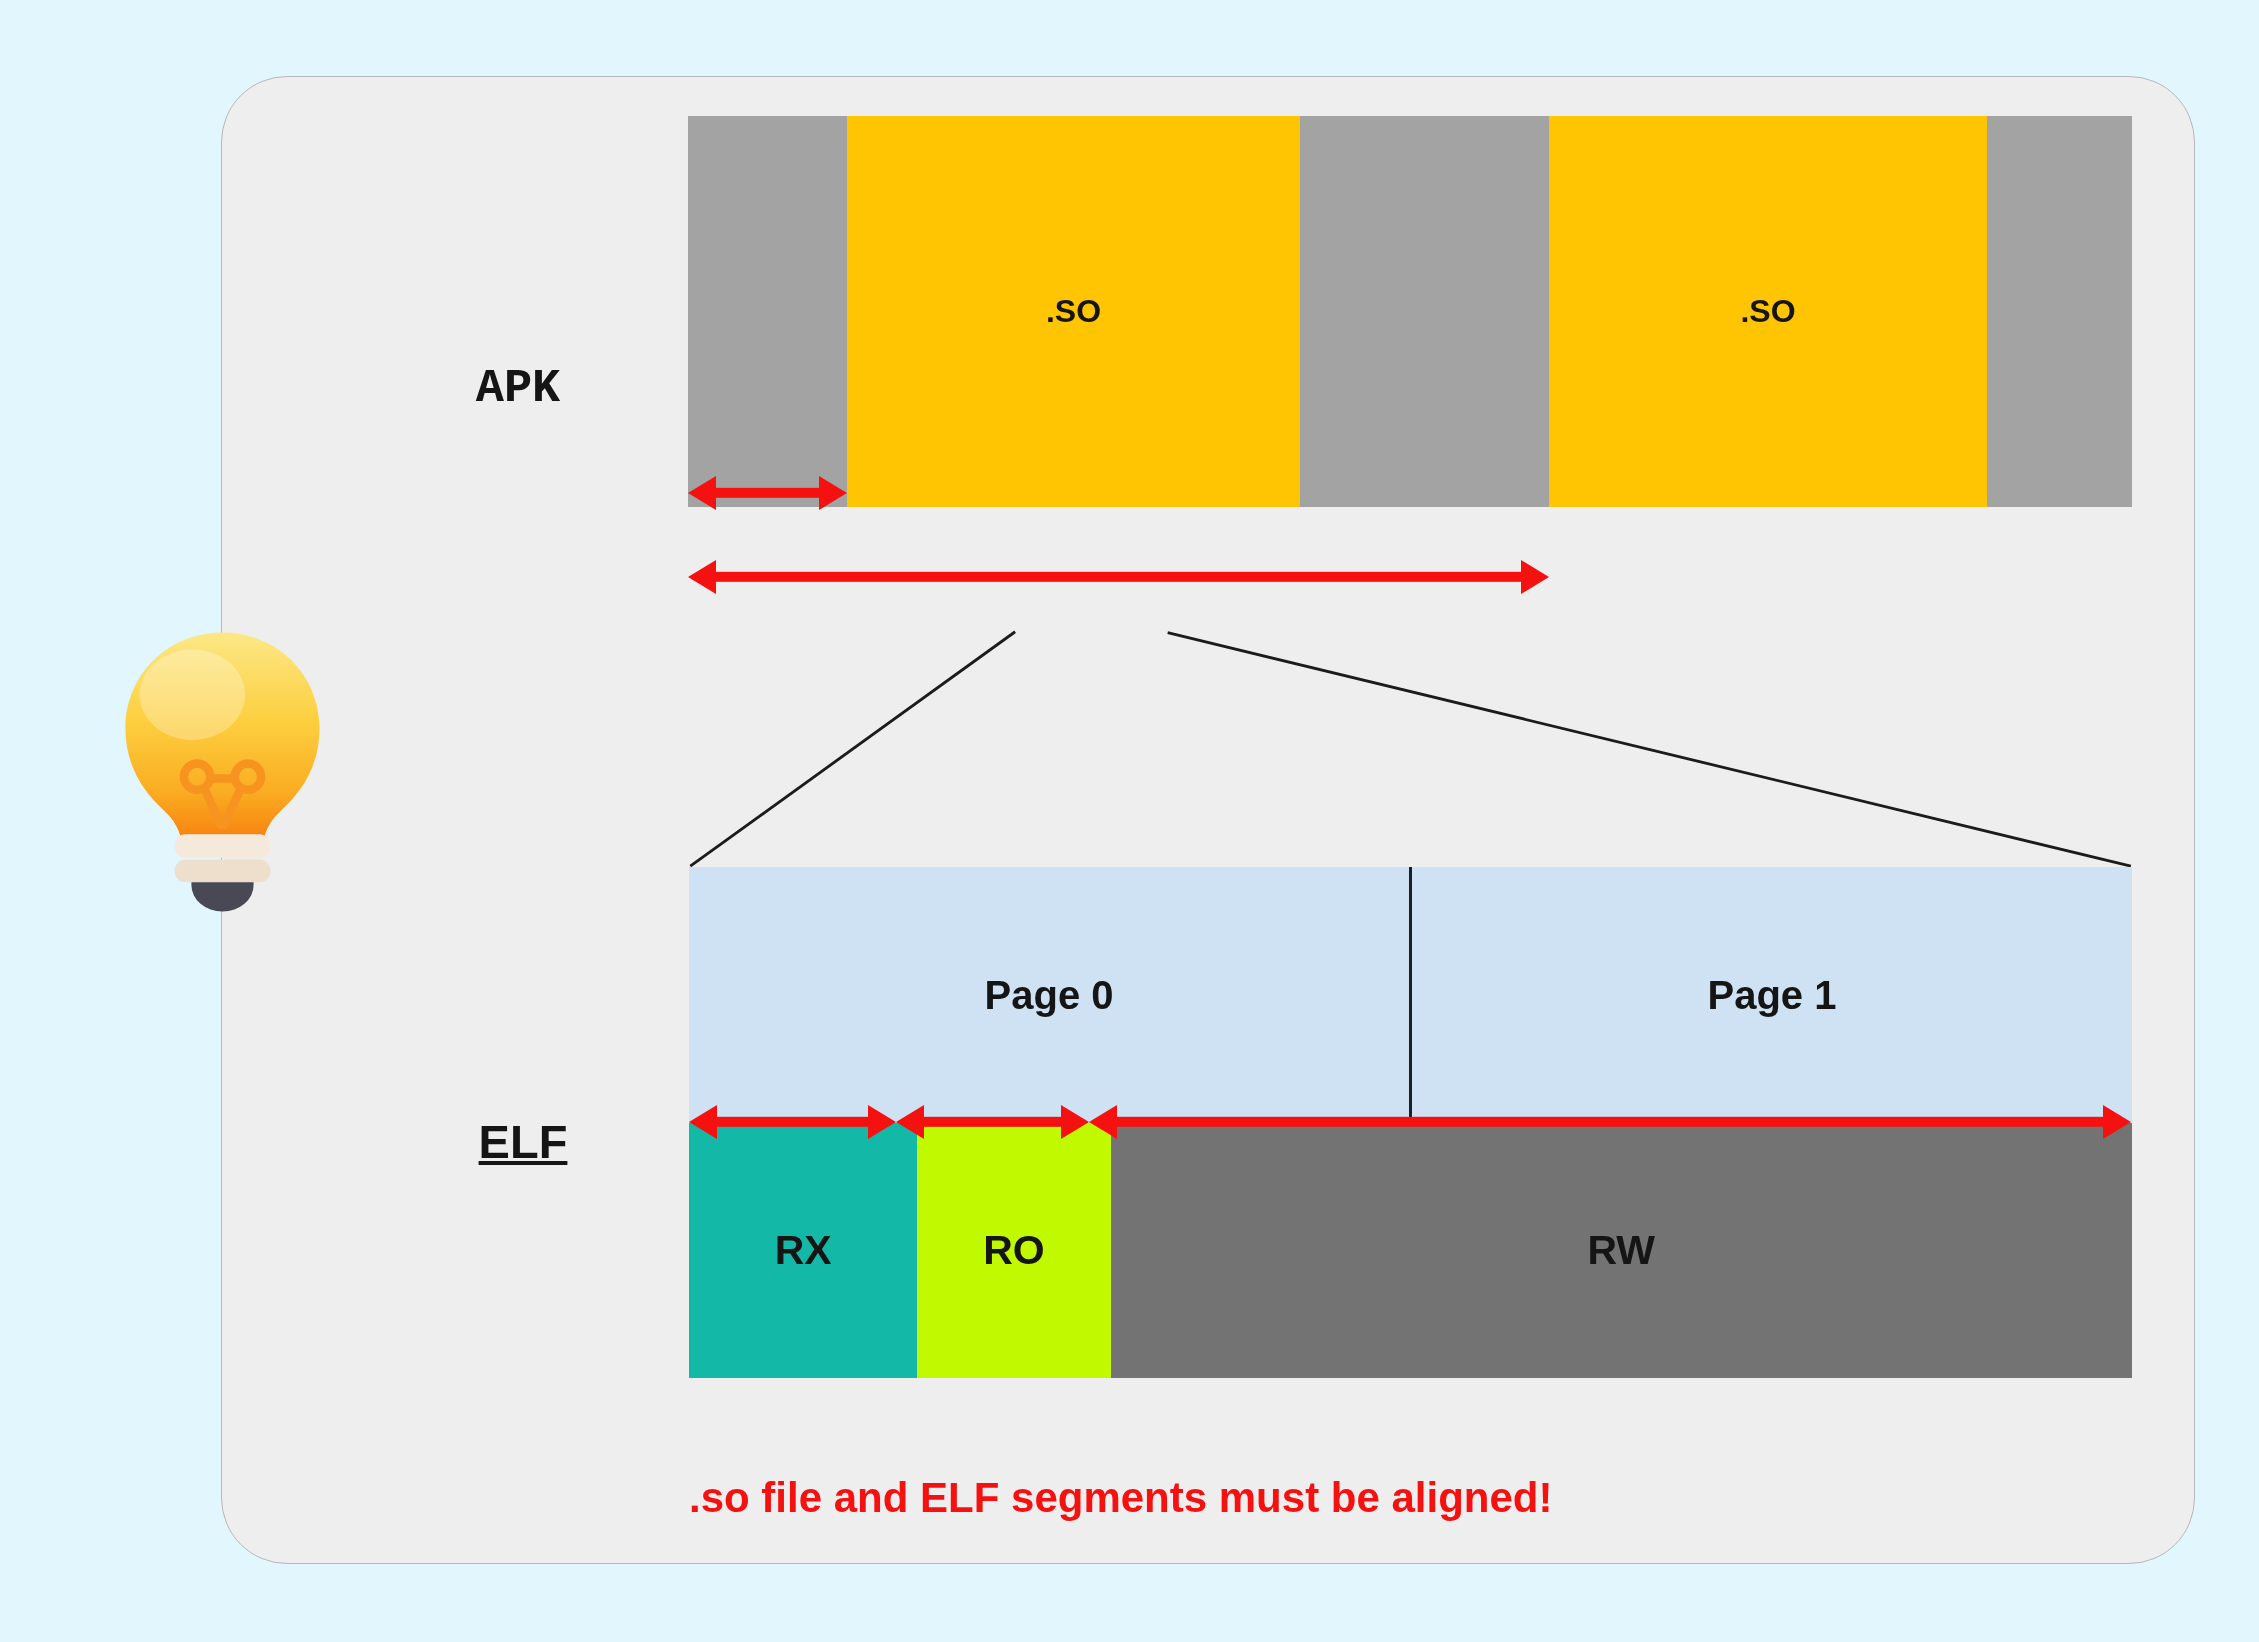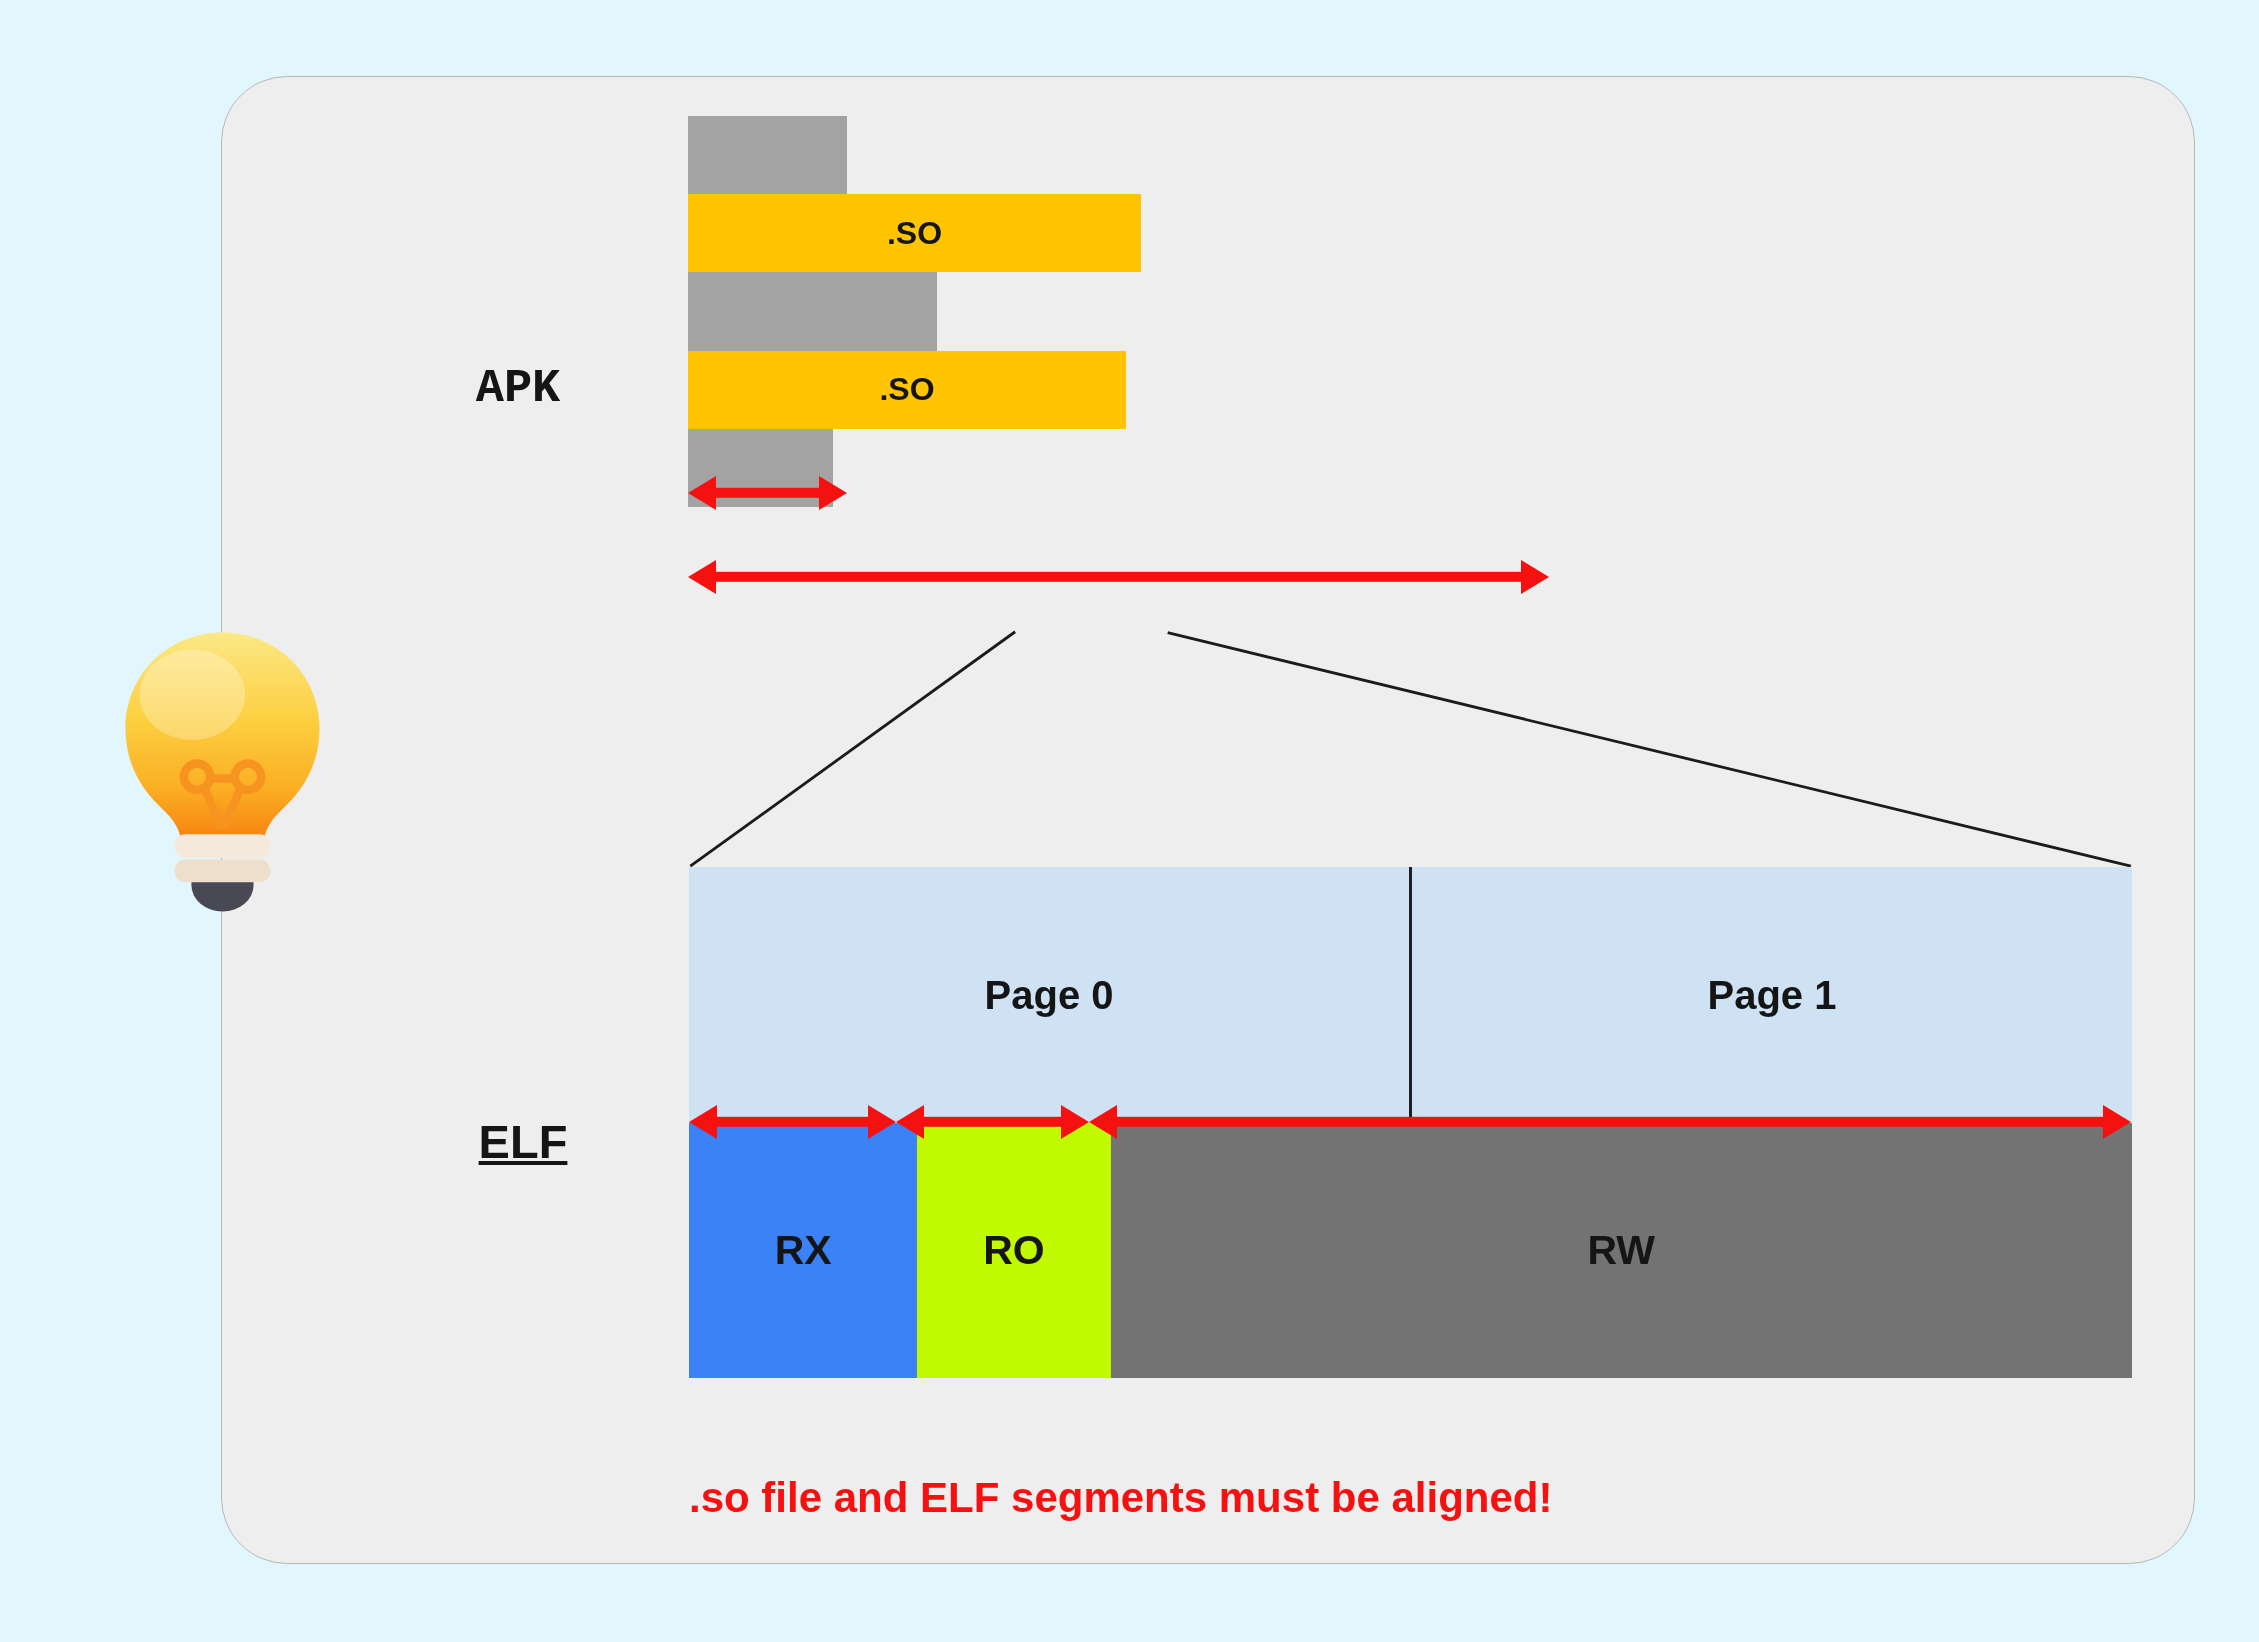--- a/index.html
+++ b/index.html
@@ -26,41 +26,41 @@
   }
   .elf-label{
     left:363px;top:1105px;width:320px;
     text-align:center;font-size:47px;font-weight:bold;color:var(--ink);
     line-height:73px;
     text-decoration:underline;
   }
   
   .apk-bar{
     left:688px;top:116px;width:1444px;height:391px;
-    display:flex;flex-direction:column;border-radius:29px;
+    display:flex;border-radius:29px;
   }
   .apk-bar .seg{height:100%;display:flex;align-items:center;justify-content:center;}
   .seg-gap{background:#a3a3a3;}
   .seg-so{background:#ffc402;}
   .so-text{font-size:32px;font-weight:bold;color:var(--ink);}
   
   .pages-box{
     left:689px;top:867px;width:1443px;height:256px;
     background:#cee2f4;display:flex;flex-direction:row;text-align:center;
   }
   .page-cell{flex:1 1 0;display:flex;align-items:center;justify-content:center;}
   .page-text{font-size:40px;font-weight:bold;color:var(--ink);}
   .page-divider{width:2.8px;background:#1c1f24;height:100%;}
   
   .seg-row{
     left:689px;top:1123px;width:1443px;height:255px;
     display:flex;flex-direction:row;
   }
   .seg-row .eseg{height:100%;display:flex;align-items:center;justify-content:center;}
-  .eseg-rx{width:233px;background:#3b82f6;}
+  .eseg-rx{width:233px;background:#14b8a6;}
   .eseg-ro{width:197px;background:#c1f900;}
   .eseg-rw{width:1042px;background:#737373;}
   .eseg-text{font-size:41px;font-weight:bold;color:var(--ink);}
   
   .harrow{position:absolute;height:34px;}
   .harrow .line{
     position:absolute;left:21px;right:21px;top:50%;
     transform:translateY(-50%);height:10.4px;background:var(--red);
   }
   .harrow .head{

